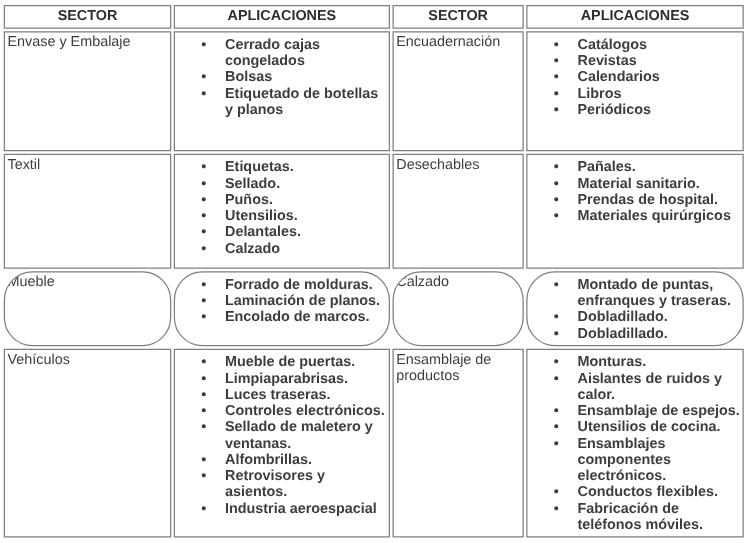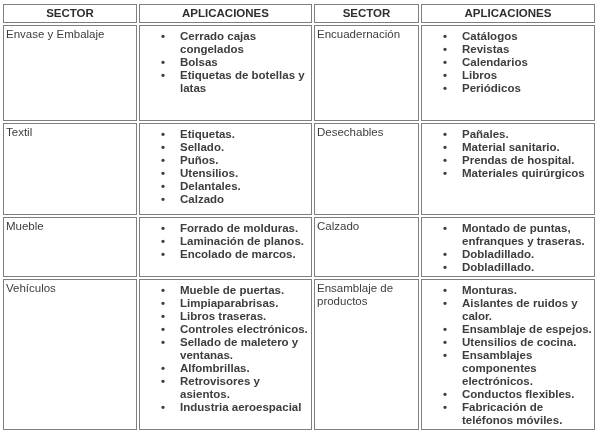--- a/index.html
+++ b/index.html
@@ -53,21 +53,21 @@
     margin: 0;
   }
   .apps-cell li::before {
     content: "\2022";
     position: absolute;
     left: 19px;
     top: 0;
   }
   tr.row-1 td { height: 96px; }
   tr.row-2 td { height: 92px; }
-  tr.row-3 td { height: 49px; }
+  tr.row-3 td { height: 49px; border-radius: 23px; }
   tr.row-4 td { height: 151px; }
 </style>
 </head>
 <body>
 
 <table class="doc-table">
   <colgroup>
     <col style="width:134px">
     <col style="width:173px">
     <col style="width:105px">
@@ -81,21 +81,21 @@
       <th>APLICACIONES</th>
     </tr>
   </thead>
   <tbody>
     <tr class="row-1">
       <td class="sector-cell">Envase y Embalaje</td>
       <td class="apps-cell">
         <ul>
             <li>Cerrado cajas congelados</li>
             <li>Bolsas</li>
-            <li>Etiquetas de botellas y latas</li>
+            <li>Etiquetado de botellas y planos</li>
           </ul>
       </td>
       <td class="sector-cell">Encuadernación</td>
       <td class="apps-cell">
         <ul>
             <li>Catálogos</li>
             <li>Revistas</li>
             <li>Calendarios</li>
             <li>Libros</li>
             <li>Periódicos</li>
@@ -141,21 +141,21 @@
             <li>Dobladillado.</li>
           </ul>
       </td>
     </tr>
     <tr class="row-4">
       <td class="sector-cell">Vehículos</td>
       <td class="apps-cell">
         <ul>
             <li>Mueble de puertas.</li>
             <li>Limpiaparabrisas.</li>
-            <li>Libros traseras.</li>
+            <li>Luces traseras.</li>
             <li>Controles electrónicos.</li>
             <li>Sellado de maletero y ventanas.</li>
             <li>Alfombrillas.</li>
             <li>Retrovisores y asientos.</li>
             <li>Industria aeroespacial</li>
           </ul>
       </td>
       <td class="sector-cell">Ensamblaje de productos</td>
       <td class="apps-cell">
         <ul>

